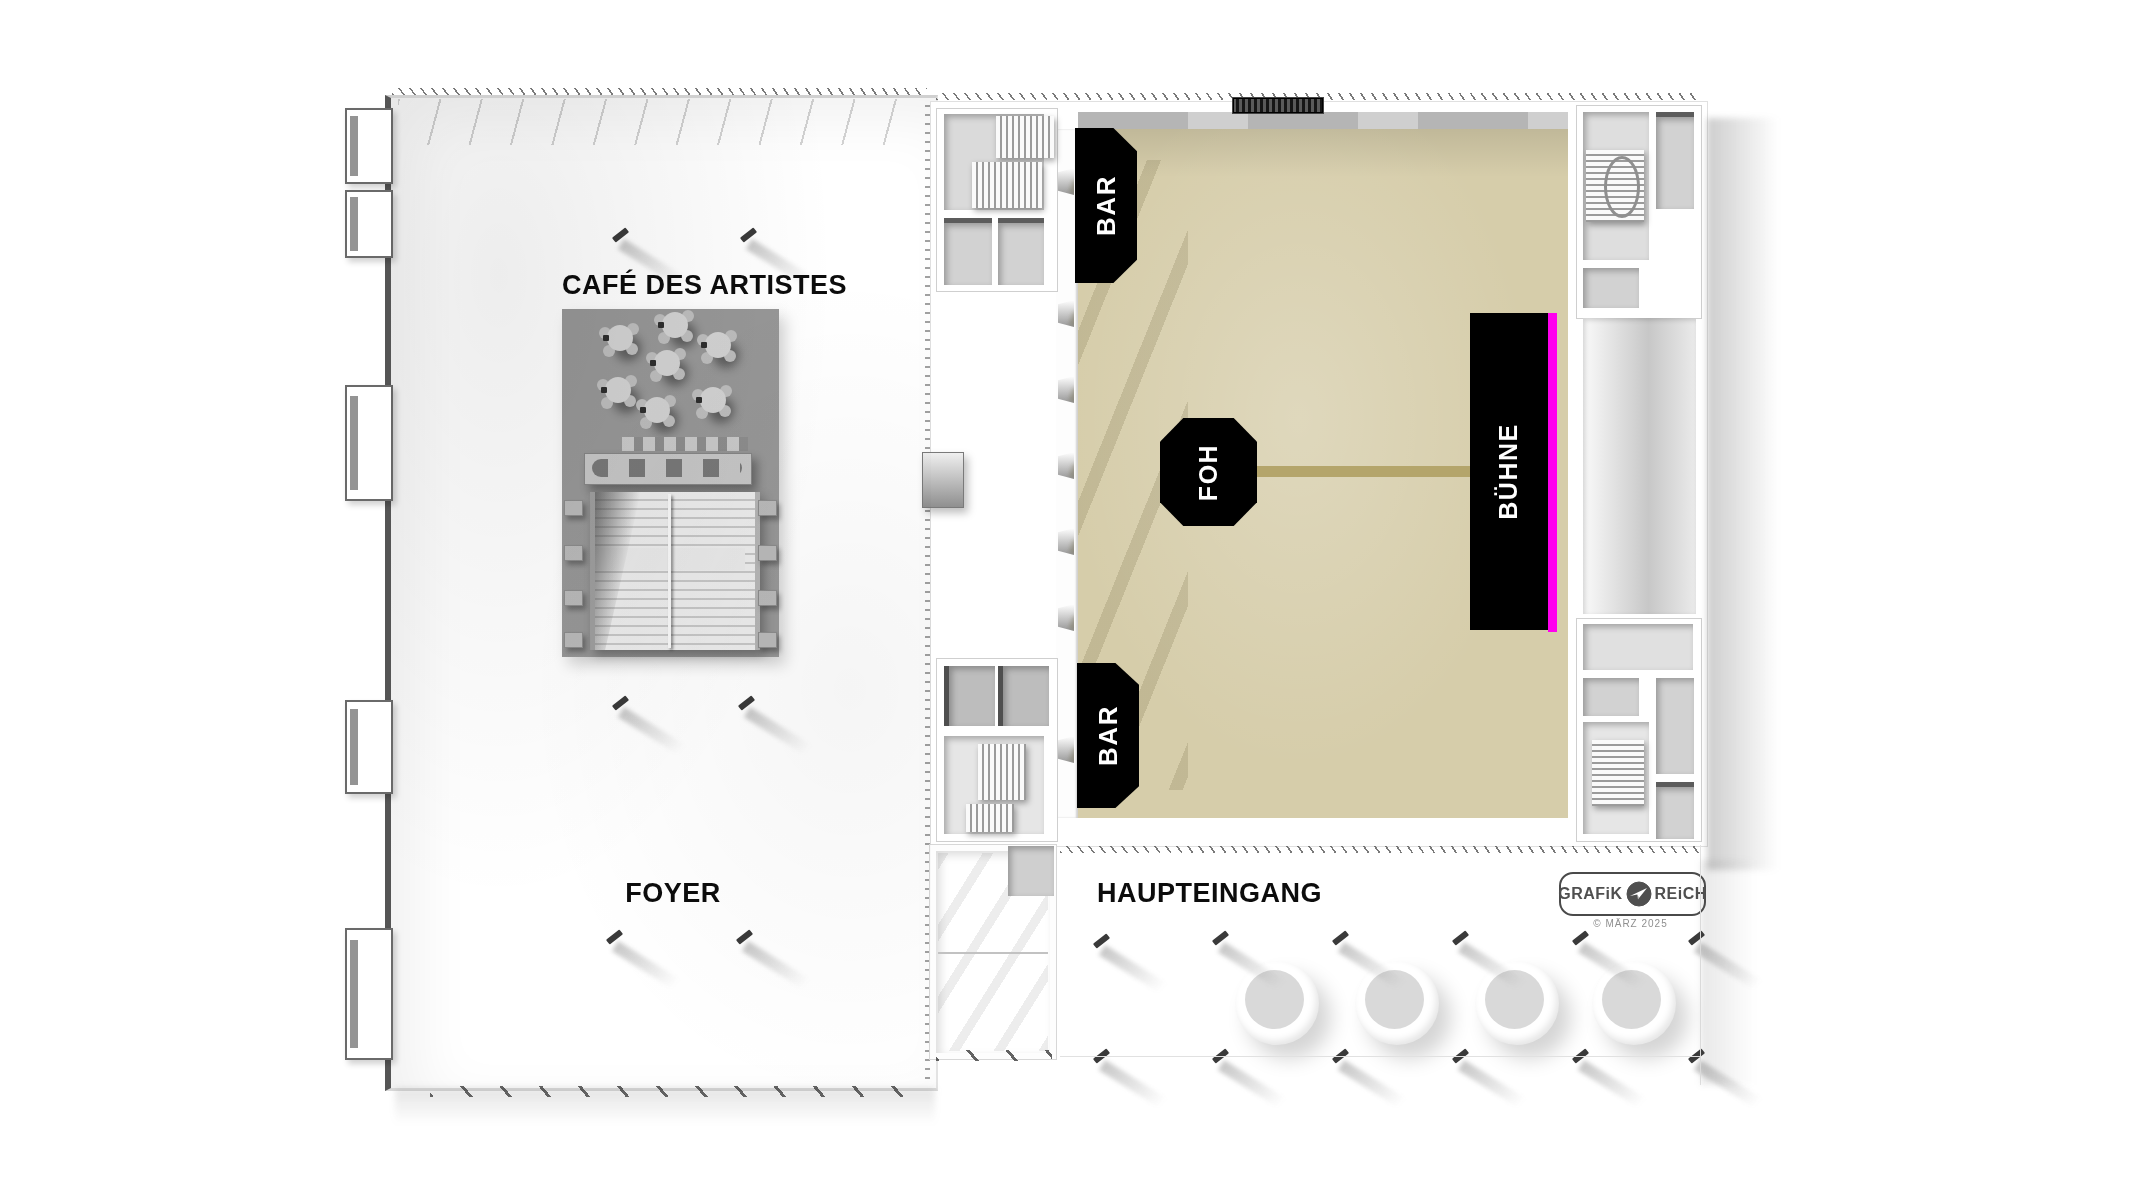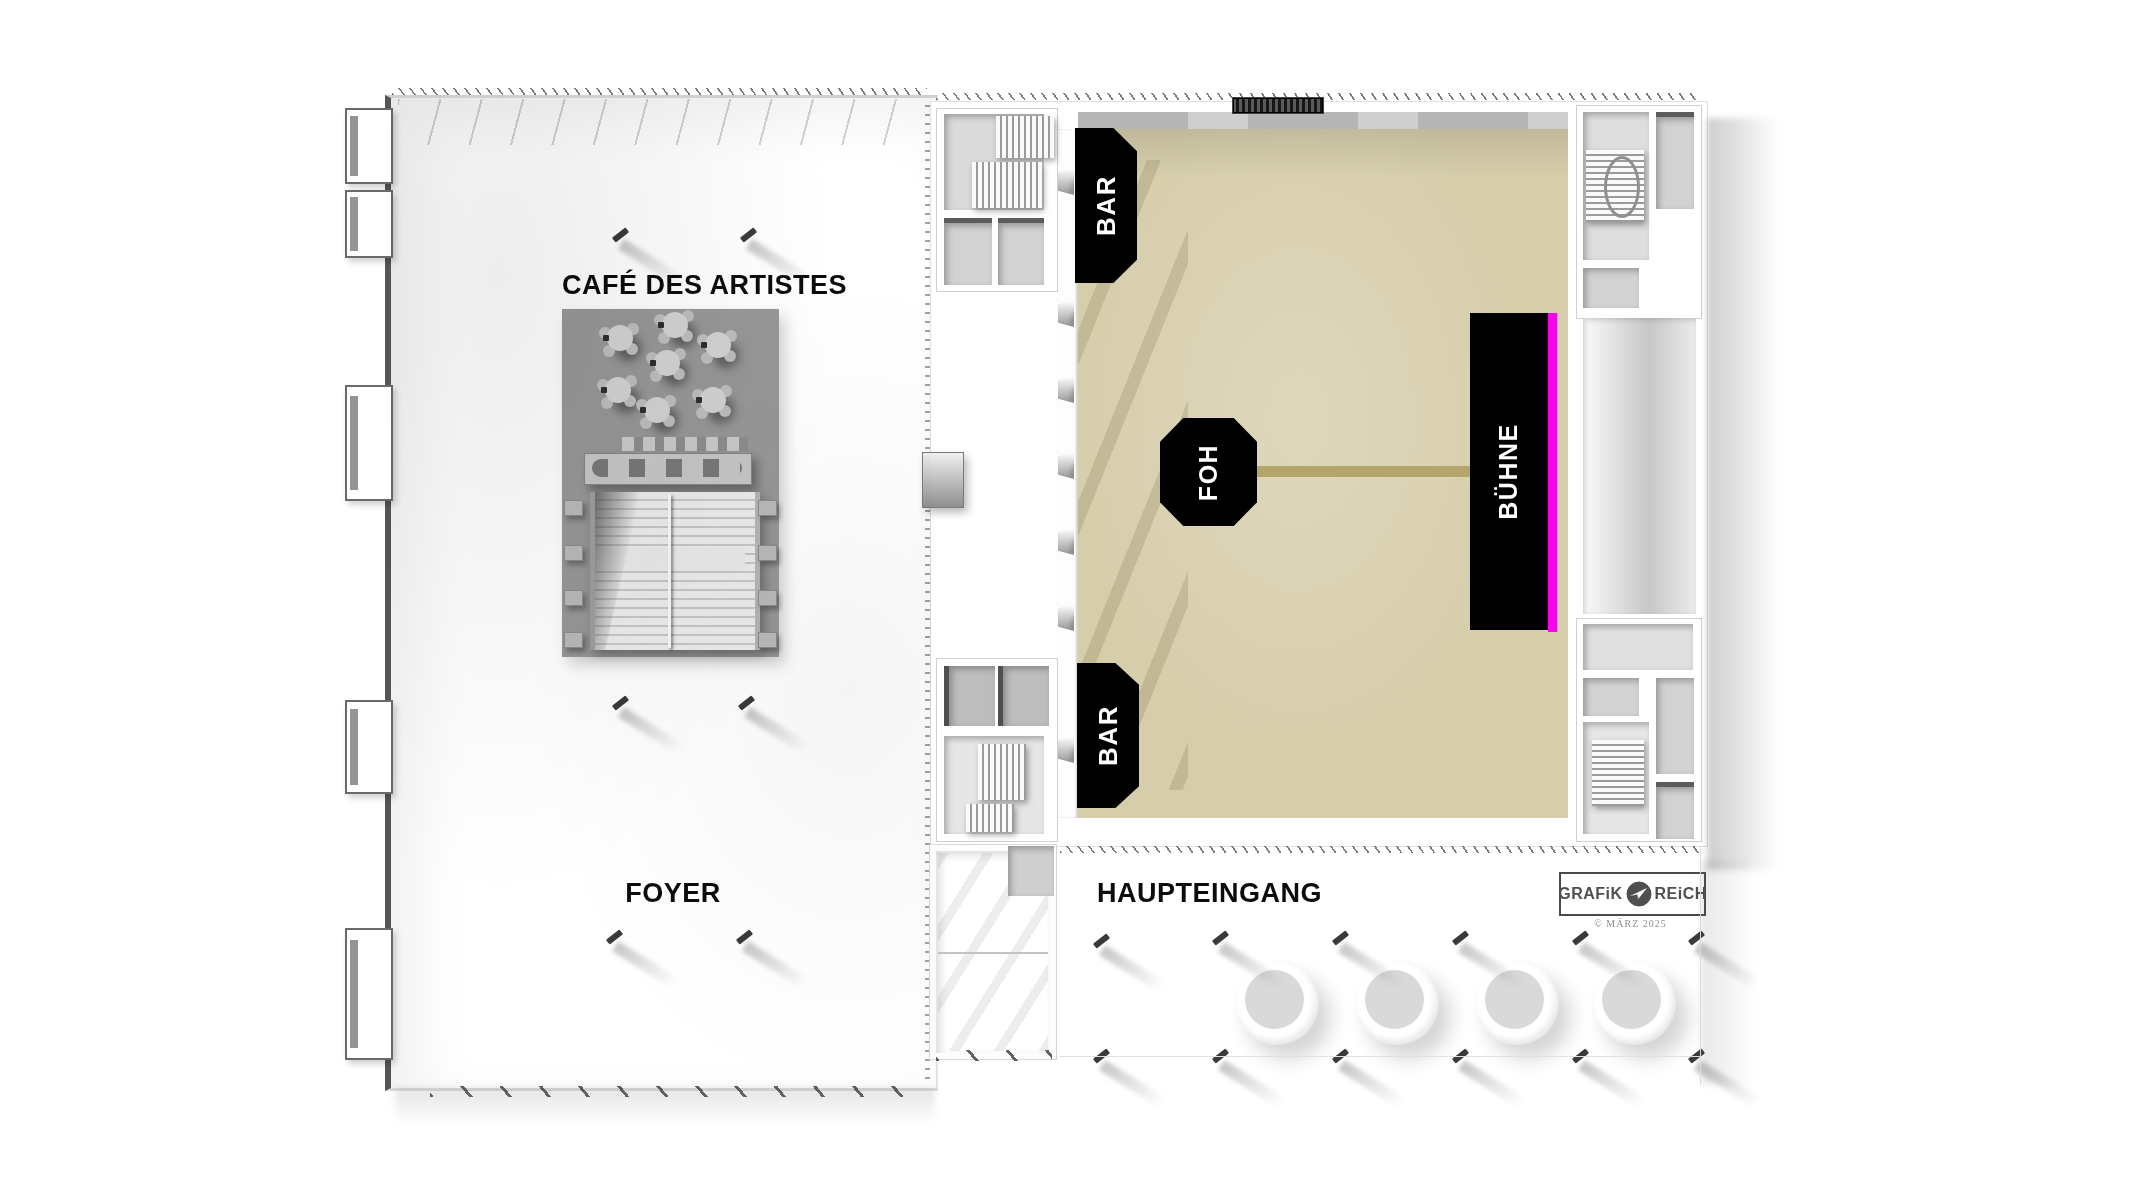--- a/index.html
+++ b/index.html
@@ -210,33 +210,33 @@
               outline:1px solid #d7d7d7;box-sizing:border-box;
               box-shadow:inset 4px 4px 10px rgba(0,0,0,.14);"></div>
   <div class="abs" style="left:938px;top:853px;width:110px;height:198px;
               background:repeating-linear-gradient(122deg,rgba(0,0,0,.07) 0 9px,transparent 9px 38px);"></div>
   <div class="abs" style="left:938px;top:952px;width:110px;height:2px;background:#c2c2c2;"></div>
   <div class="room" style="left:1008px;top:846px;width:46px;height:50px;background:#cfcfcf;"></div>
   <div class="hatch-coarse" style="left:936px;top:1050px;width:116px;"></div>
 
   <div class="caption" style="left:1097px;top:878px;">HAUPTEINGANG</div>
 
-  <div class="logo-box" style="left:1559px;top:872px;width:143px;height:40px;">
+  <div class="logo-box" style="left:1559px;top:872px;width:143px;height:40px;border-radius:14px;">
     <b>GRAFiK</b>
     <span style="display:inline-flex;">
       <svg width="26" height="26" viewBox="0 0 26 26">
         <circle cx="13" cy="13" r="12" fill="#4f4f4f"></circle>
         <circle cx="13" cy="13" r="12" fill="none" stroke="#4f4f4f" stroke-width="1"></circle>
         <path d="M4 15 L21 7 L13 17 L11.2 13.4 Z" fill="#ffffff"></path>
         <path d="M11.2 13.4 L12 18.5 L13 17 Z" fill="#cfcfcf"></path>
       </svg>
     </span>
     <b>REiCH</b>
   </div>
-  <div class="copyright" style="left:1559px;top:918px;width:143px;font-family:Liberation Serif, serif;">© MÄRZ 2025</div>
+  <div class="copyright" style="left:1559px;top:918px;width:143px;">© MÄRZ 2025</div>
 
   <div class="planter" style="left:1235px;top:961px;"></div>
   <div class="planter" style="left:1355px;top:961px;"></div>
   <div class="planter" style="left:1475px;top:961px;"></div>
   <div class="planter" style="left:1592px;top:961px;"></div>
 
   <div class="post" style="left:1093px;top:938px;"></div>
   <div class="post" style="left:1212px;top:935px;"></div>
   <div class="post" style="left:1332px;top:935px;"></div>
   <div class="post" style="left:1452px;top:935px;"></div>

